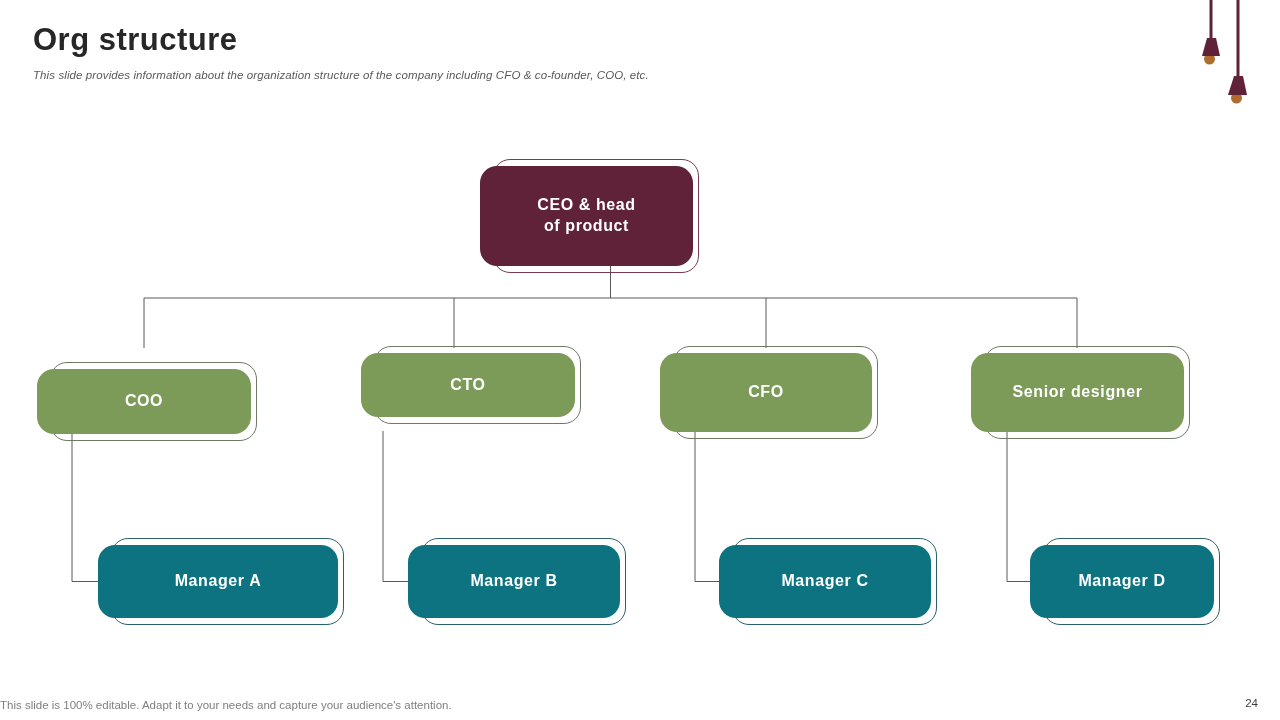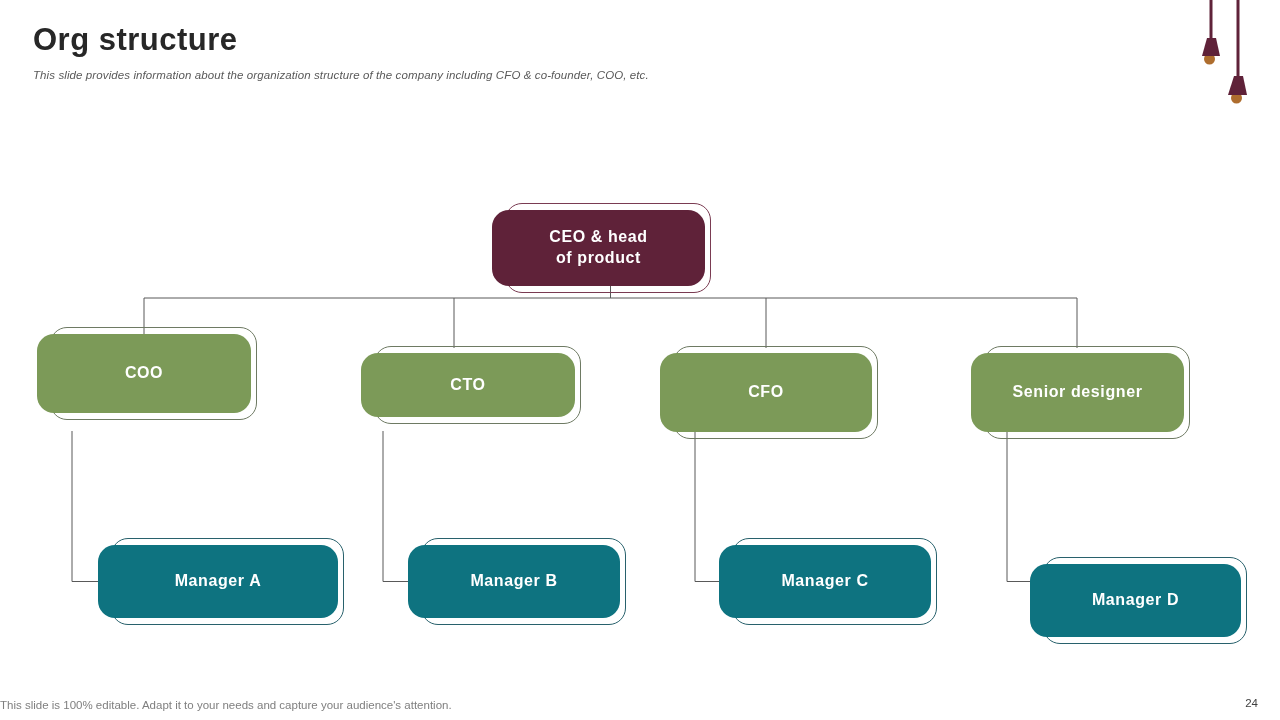--- a/index.html
+++ b/index.html
@@ -39,31 +39,31 @@
     letter-spacing:0.6px; line-height:1.3;
   }
   .node.ceo  .fill { background:#5F2239; }
   .node.ceo  .outline { border-color:#7a3b52; }
   .node.lvl2 .fill { background:#7C9A58; }
   .node.lvl2 .outline { border-color:#6e7a63; }
   .node.lvl3 .fill { background:#0E7380; }
   .node.lvl3 .outline { border-color:#28616c; }
   .node.ceo .fill span { max-width:110px; display:inline-block; }
 
-  #node-ceo { left:492px; top:166px; width:213px; height:76px;margin-top:44px; }
+  #node-ceo { left:480px; top:166px; width:213px; height:100px; }
 
-  #node-coo { left:37px;  top:334px; width:214px; height:79px; }
+  #node-coo { left:37px;  top:369px; width:214px; height:65px; }
   #node-cto { left:361px; top:353px; width:214px; height:64px; }
   #node-cfo { left:660px; top:353px; width:212px; height:79px; }
   #node-sd  { left:971px; top:353px; width:213px; height:79px; }
 
   #node-ma  { left:98px;   top:545px; width:240px; height:73px; }
   #node-mb  { left:408px;  top:545px; width:212px; height:73px; }
   #node-mc  { left:719px;  top:545px; width:212px; height:73px; }
-  #node-md  { left:1030px; top:545px; width:211px; height:73px;margin-top:19px; }
+  #node-md  { left:1030px; top:545px; width:184px; height:73px; }
 
   
   .footer-note {
     position:absolute; left:0; top:699px; width:1280px;
     font-size:11.5px; color:#7F7F7F;
   }
   .page-number {
     position:absolute; right:22px; top:697px;
     font-size:11.5px; color:#404040;margin-left:16px;
   }

